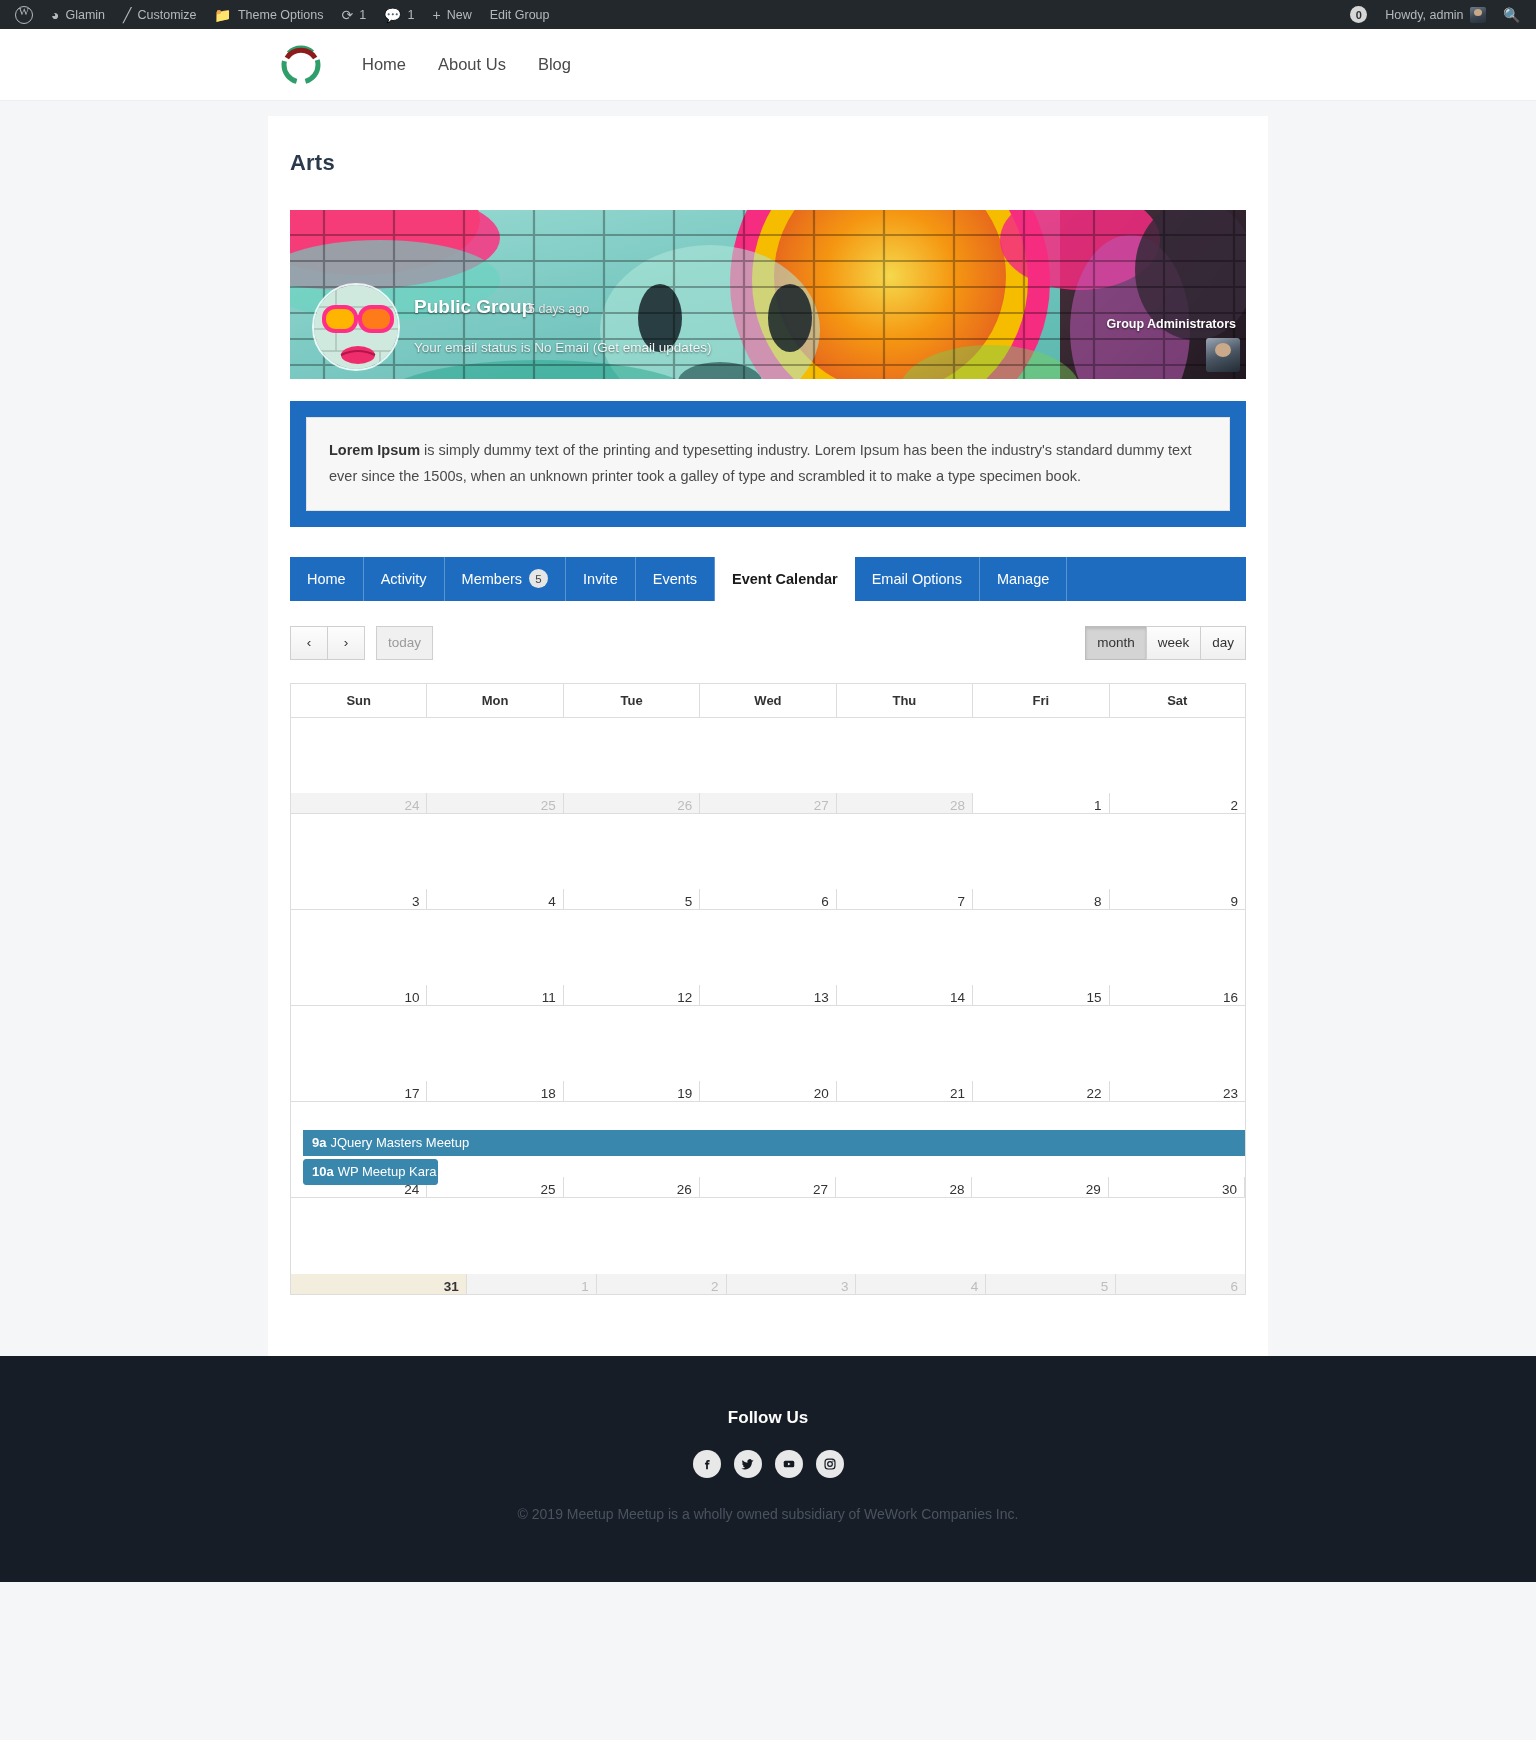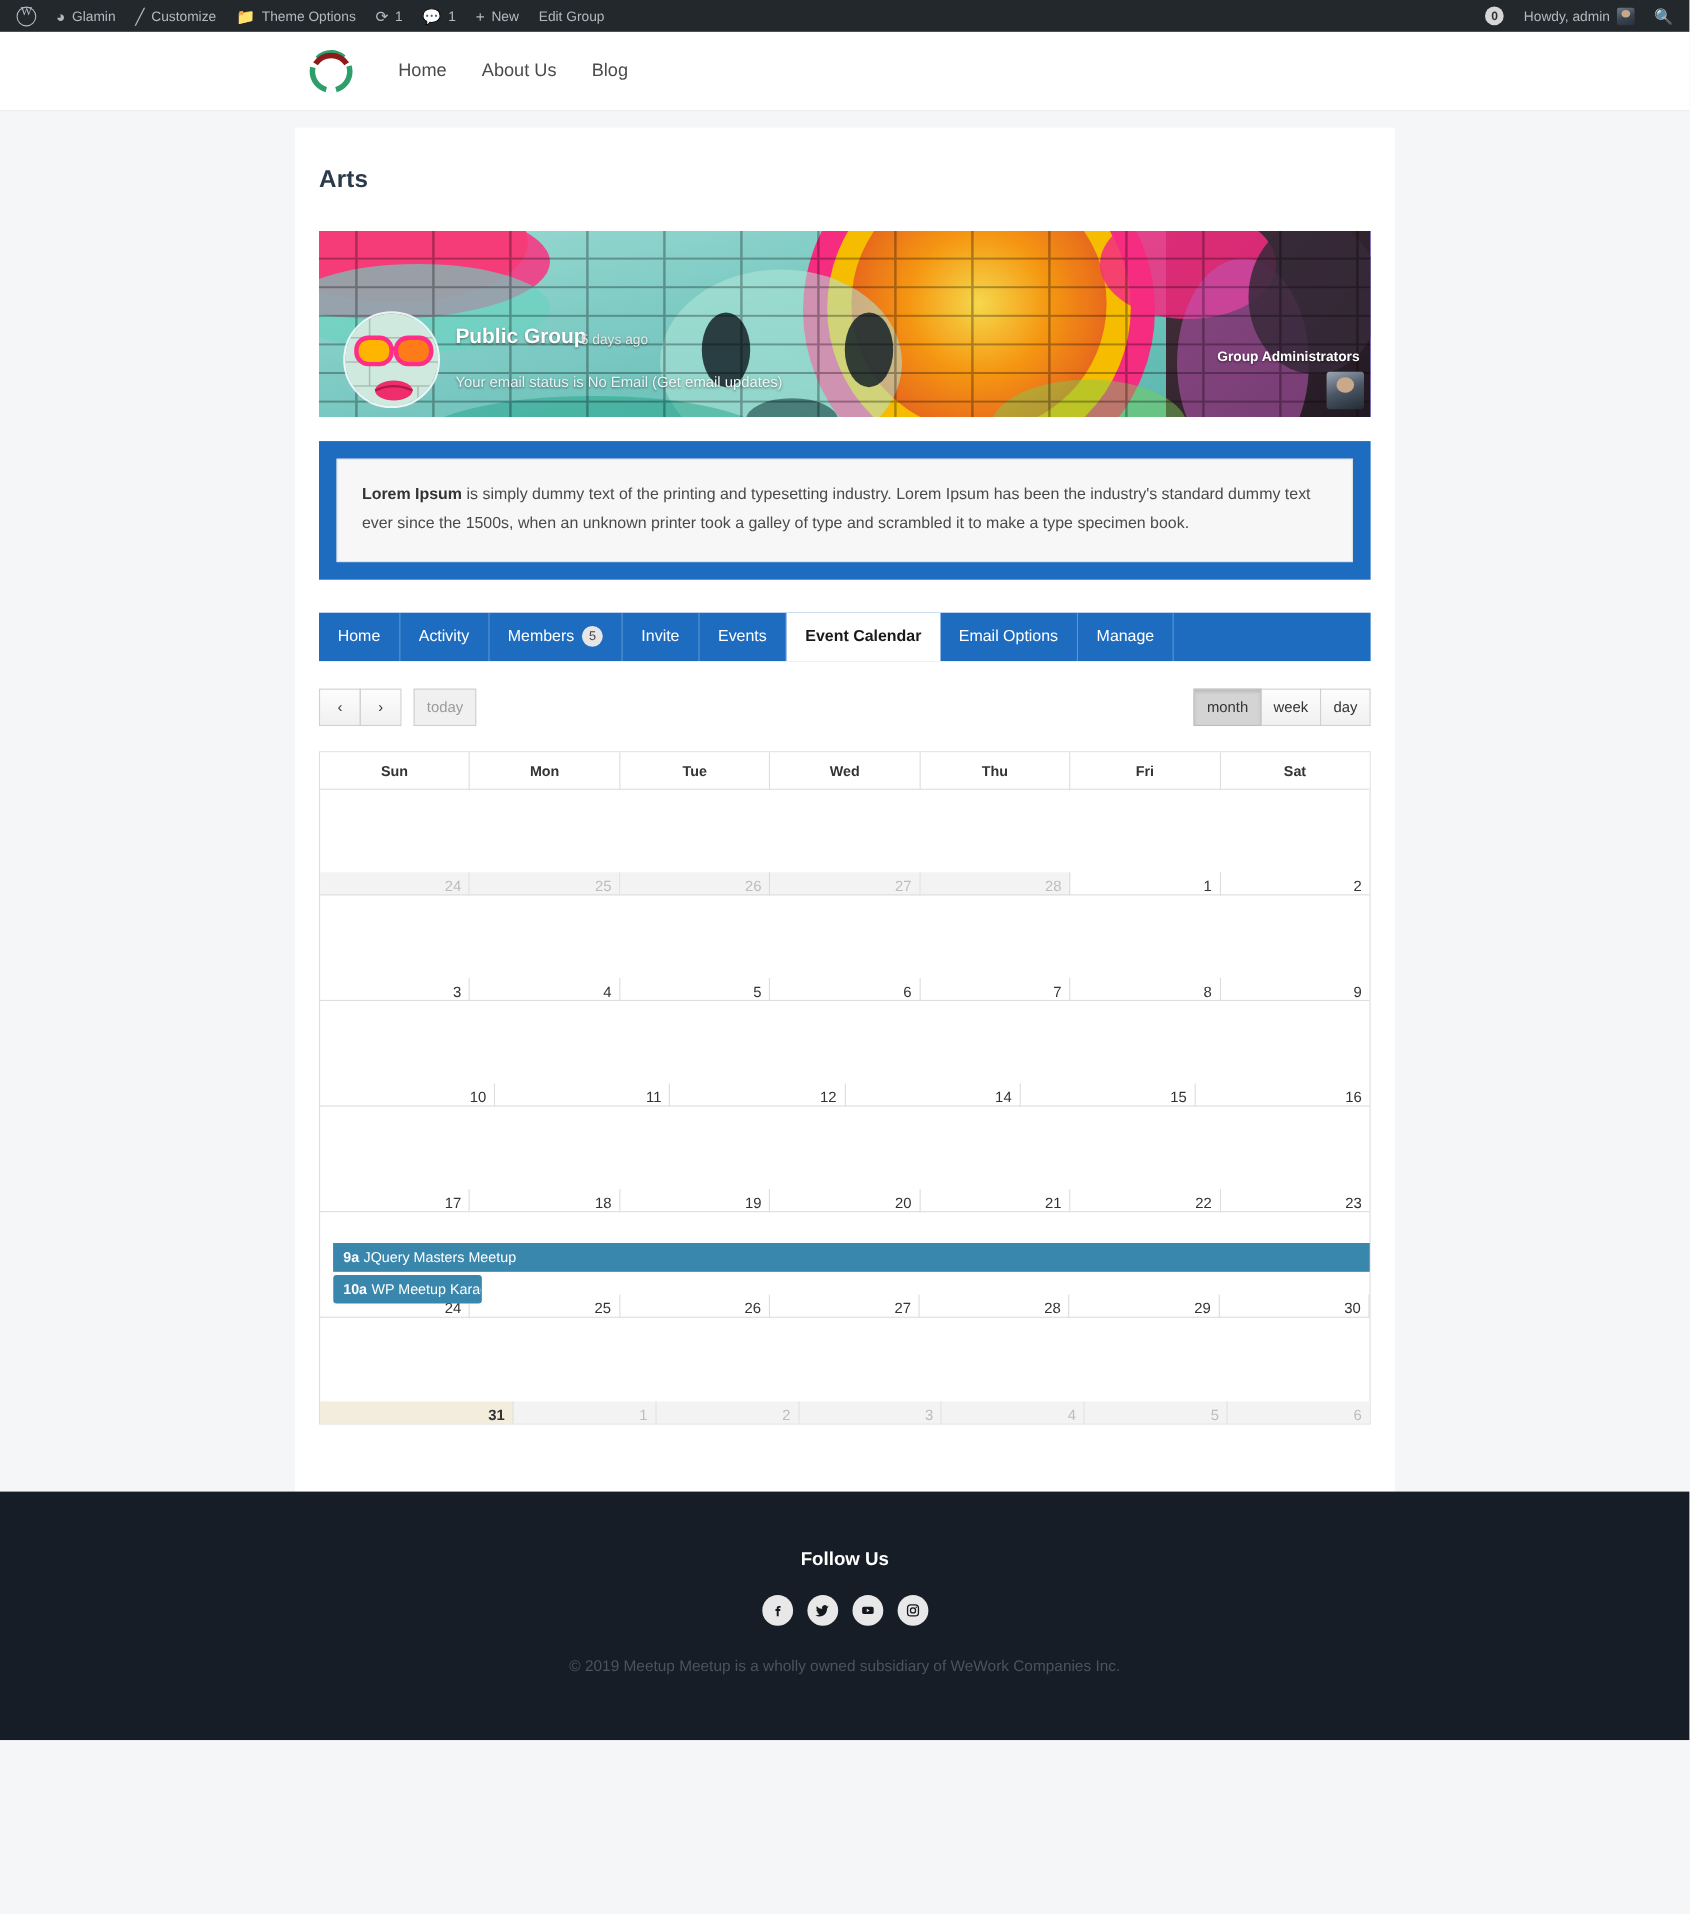--- a/index.html
+++ b/index.html
@@ -496,20 +496,23 @@
             <div class="day">
               <div class="daynum">10</div>
             </div>
             <div class="day">
               <div class="daynum">11</div>
             </div>
             <div class="day">
               <div class="daynum">12</div>
             </div>
             <div class="day">
+              <div class="daynum">13</div>
+            </div>
+            <div class="day">
               <div class="daynum">14</div>
             </div>
             <div class="day">
               <div class="daynum">15</div>
             </div>
             <div class="day">
               <div class="daynum">16</div>
             </div>
           </div>
           <div class="cal-week">

